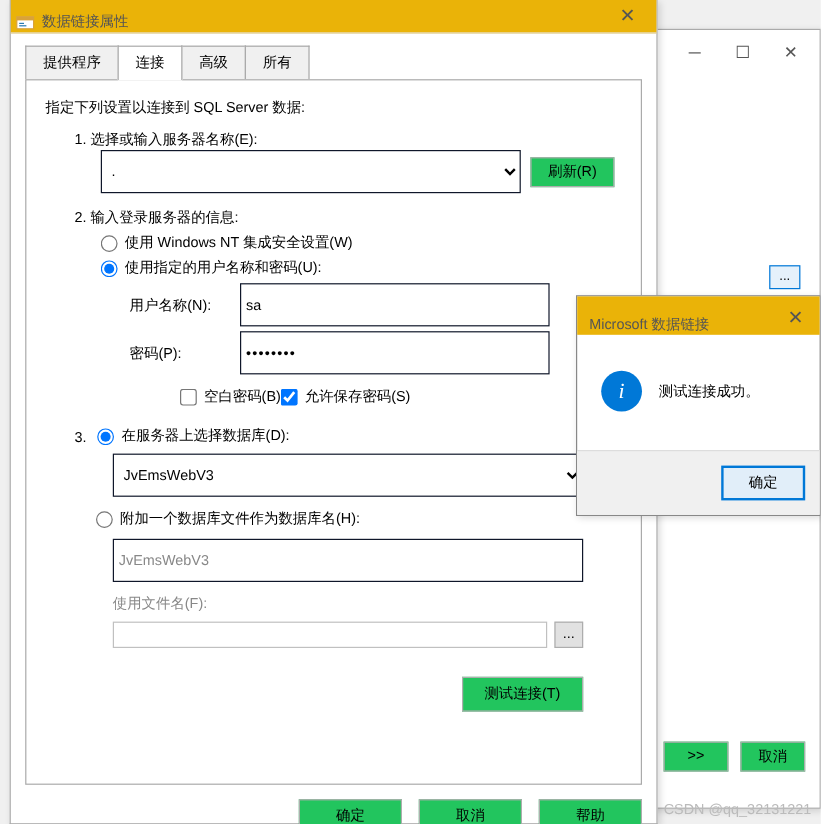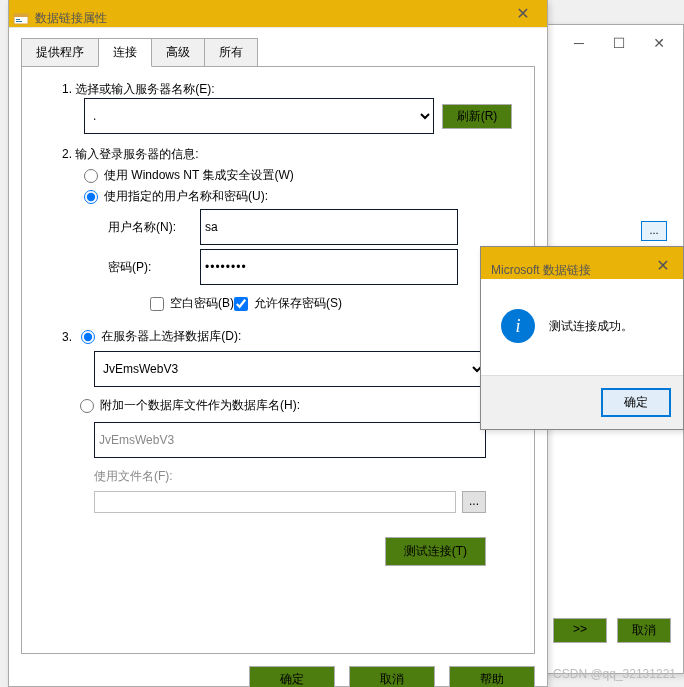--- a/index.html
+++ b/index.html
@@ -12,21 +12,21 @@
   .close-x{width:40px;height:28px;display:flex;align-items:center;justify-content:center;font-size:16px;color:#555;cursor:pointer}
   .tabs{display:flex;margin:10px 0 0 12px;position:relative}
   .tab{padding:5px 14px;border:1px solid #aaa;border-bottom:none;background:#f0f0f0;cursor:pointer;position:relative;margin-right:-1px}
   .tab.active{background:#fff;z-index:2;border-bottom:1px solid #fff;margin-bottom:-1px}
   .panel{border:1px solid #aaa;margin:0 12px 12px 12px;padding:14px 16px 16px 16px;height:588px;position:relative;background:#fff}
   .instr{margin-bottom:10px}
   .row{display:flex;align-items:center;margin:4px 0}
   .server-row{margin-left:46px;display:flex;align-items:center;gap:8px}
   select,input[type=text],input[type=password]{border:1px solid #0f172a;height:36px;padding:1px 4px;background:#fff}
   select{width:350px}
-  .btn{background:#4d7c0f;border:1px solid #adadad;padding:3px 12px;cursor:pointer;min-width:70px;text-align:center}
+  .btn{background:#22c55e;border:1px solid #adadad;padding:3px 12px;cursor:pointer;min-width:70px;text-align:center}
   .btn.primary{border:2px solid #0078d7;background:#e1eef9;padding:4px 18px}
   .radio-row,.check-row{display:flex;align-items:center;gap:6px;margin:4px 0}
   input[type=radio],input[type=checkbox]{width:14px;height:14px;margin:0}
   .indent1{margin-left:46px}
   .indent2{margin-left:70px}
   .label-col{width:92px}
   .cred-input{width:258px}
   .checks-row{display:flex;margin-left:112px;margin-top:6px}
   .db-input{margin-left:32px;width:392px;display:block;margin-top:6px}
   .attach-input{margin-left:32px;width:392px;display:block;margin-top:8px;color:#888}
@@ -83,20 +83,21 @@
   </div>
 
   <div class="tabs">
     <div class="tab">提供程序</div>
     <div class="tab active">连接</div>
     <div class="tab">高级</div>
     <div class="tab">所有</div>
   </div>
 
   <div class="panel">
+    <div class="instr">指定下列设置以连接到 SQL Server 数据:</div>
 
     <div style="margin-left:24px">1. 选择或输入服务器名称(E):</div>
     <div class="server-row">
       <select>
         <option>.</option>
       </select>
       <div class="btn">刷新(R)</div>
     </div>
 
     <div style="margin-top:12px;margin-left:24px">2. 输入登录服务器的信息:</div>

